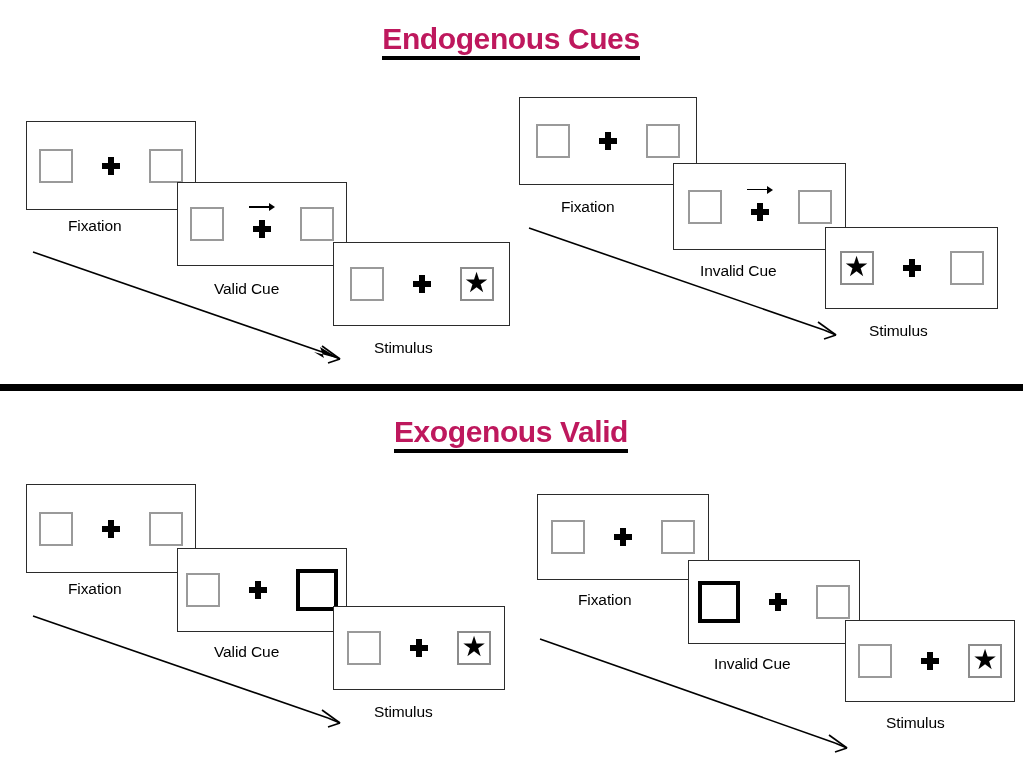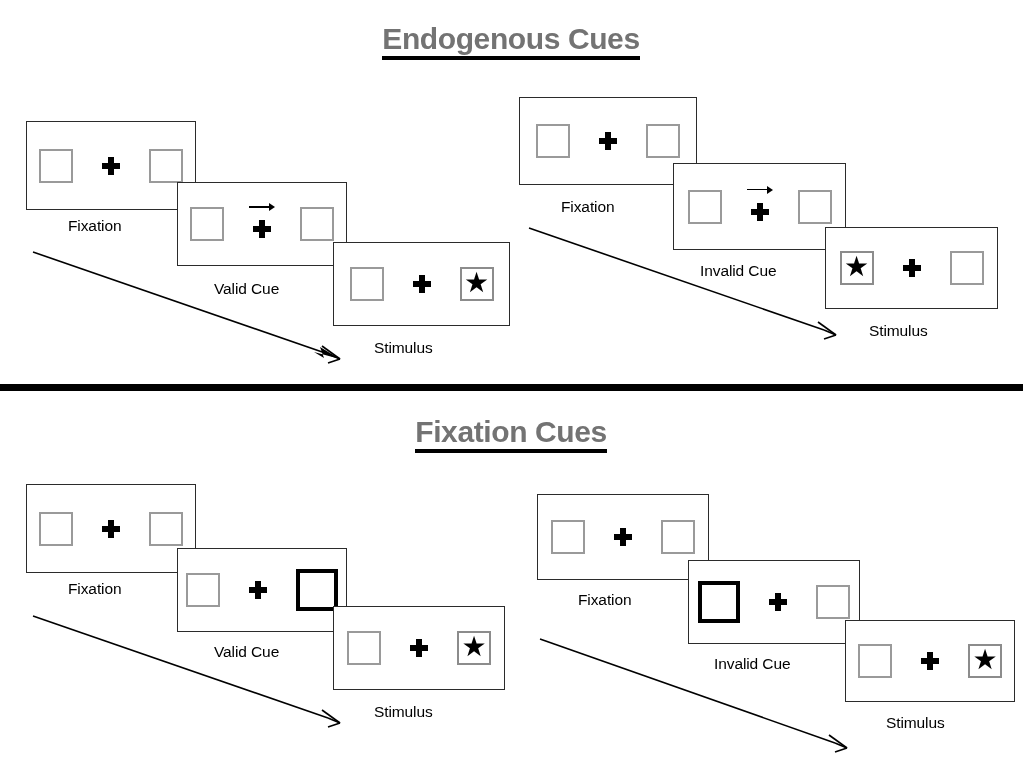--- a/index.html
+++ b/index.html
@@ -19,21 +19,21 @@
 
   
   .section-title {
     position: absolute;
     left: 0;
     width: 1022px;
     text-align: center;
     font-size: 30px;
     font-weight: bold;
     letter-spacing: -0.4px;
-    color: #737373;
+    color: #be185d;
   }
   .section-title span.title-text {
     display: inline-block;
     border-bottom: 4px solid #000;
     padding-bottom: 1px;
     line-height: 1.05;
   }
   #title-endogenous { top: 22px; }
   #title-exogenous  { top: 415px; }
 
@@ -264,21 +264,21 @@
     <line x1="5" y1="6" x2="300" y2="108" stroke="#000" stroke-width="1.6"></line>
     <line x1="300" y1="108" x2="312" y2="113" stroke="#000" stroke-width="1.6"></line>
     <line x1="312" y1="113" x2="294" y2="100" stroke="#000" stroke-width="1.6"></line>
     <line x1="312" y1="113" x2="300" y2="117" stroke="#000" stroke-width="1.6"></line>
   </svg>
 </div>
 
 <div class="divider"></div>
 
 <div class="section-title" id="title-exogenous">
-  <span class="title-text">Fixation Cues</span>
+  <span class="title-text">Exogenous Valid</span>
 </div>
 
 <div class="frame" style="left:26px; top:484px; width:170px; height:89px;">
   <div class="frame-inner">
     <div class="slot"></div>
     <div class="centre-col">
       <div class="plus"></div>
     </div>
     <div class="slot"></div>
   </div>

